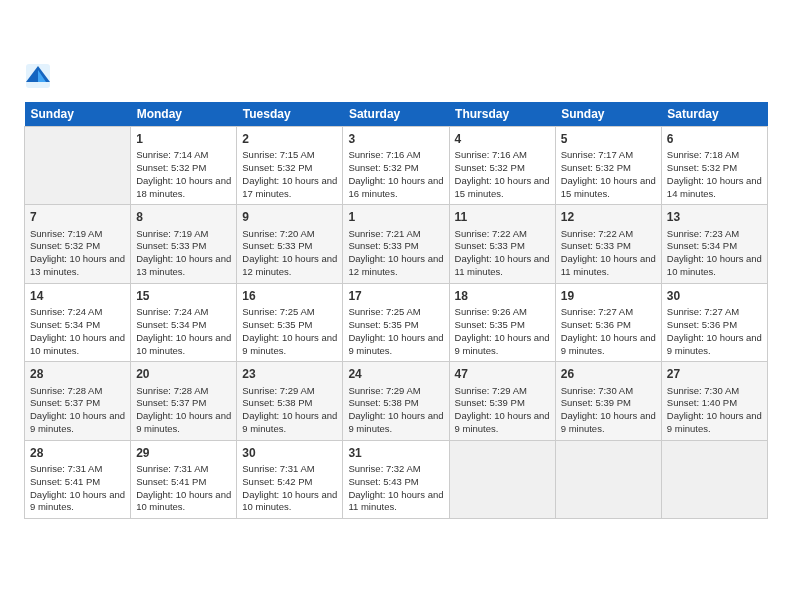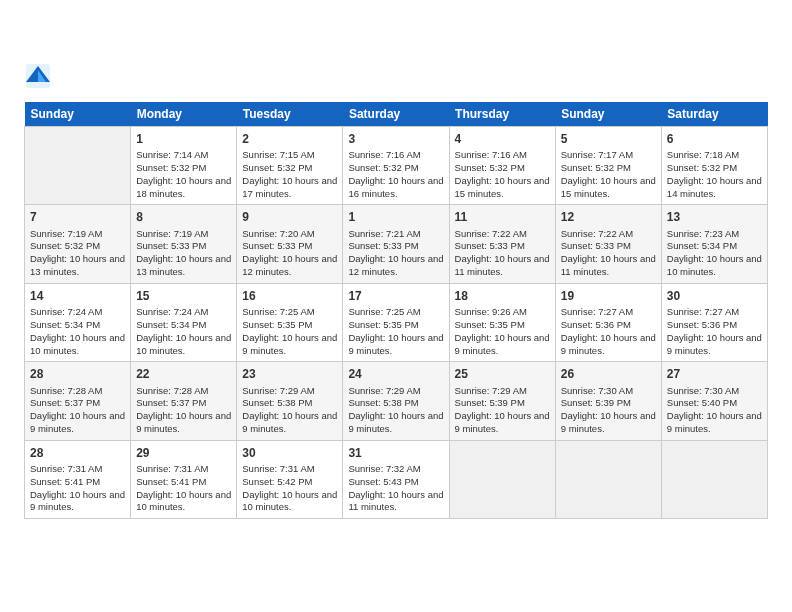--- a/index.html
+++ b/index.html
@@ -142,26 +142,26 @@
           <td><span class="day-num">14</span><span>Sunrise: 7:24 AM</span><br><span>Sunset: 5:34 PM</span><br><span>Daylight: 10 hours and 10 minutes.</span></td>
           <td><span class="day-num">15</span><span>Sunrise: 7:24 AM</span><br><span>Sunset: 5:34 PM</span><br><span>Daylight: 10 hours and 10 minutes.</span></td>
           <td><span class="day-num">16</span><span>Sunrise: 7:25 AM</span><br><span>Sunset: 5:35 PM</span><br><span>Daylight: 10 hours and 9 minutes.</span></td>
           <td><span class="day-num">17</span><span>Sunrise: 7:25 AM</span><br><span>Sunset: 5:35 PM</span><br><span>Daylight: 10 hours and 9 minutes.</span></td>
           <td><span class="day-num">18</span><span>Sunrise: 9:26 AM</span><br><span>Sunset: 5:35 PM</span><br><span>Daylight: 10 hours and 9 minutes.</span></td>
           <td><span class="day-num">19</span><span>Sunrise: 7:27 AM</span><br><span>Sunset: 5:36 PM</span><br><span>Daylight: 10 hours and 9 minutes.</span></td>
           <td><span class="day-num">30</span><span>Sunrise: 7:27 AM</span><br><span>Sunset: 5:36 PM</span><br><span>Daylight: 10 hours and 9 minutes.</span></td>
         </tr>
         <tr>
           <td><span class="day-num">28</span><span>Sunrise: 7:28 AM</span><br><span>Sunset: 5:37 PM</span><br><span>Daylight: 10 hours and 9 minutes.</span></td>
-          <td><span class="day-num">22</span><span>Sunrise: 7:28 AM</span><br><span>Sunset: 5:37 PM</span><br><span>Daylight: 10 hours and 9 minutes.</span></td>
+          <td><span class="day-num">20</span><span>Sunrise: 7:28 AM</span><br><span>Sunset: 5:37 PM</span><br><span>Daylight: 10 hours and 9 minutes.</span></td>
           <td><span class="day-num">23</span><span>Sunrise: 7:29 AM</span><br><span>Sunset: 5:38 PM</span><br><span>Daylight: 10 hours and 9 minutes.</span></td>
           <td><span class="day-num">24</span><span>Sunrise: 7:29 AM</span><br><span>Sunset: 5:38 PM</span><br><span>Daylight: 10 hours and 9 minutes.</span></td>
-          <td><span class="day-num">25</span><span>Sunrise: 7:29 AM</span><br><span>Sunset: 5:39 PM</span><br><span>Daylight: 10 hours and 9 minutes.</span></td>
+          <td><span class="day-num">47</span><span>Sunrise: 7:29 AM</span><br><span>Sunset: 5:39 PM</span><br><span>Daylight: 10 hours and 9 minutes.</span></td>
           <td><span class="day-num">26</span><span>Sunrise: 7:30 AM</span><br><span>Sunset: 5:39 PM</span><br><span>Daylight: 10 hours and 9 minutes.</span></td>
-          <td><span class="day-num">27</span><span>Sunrise: 7:30 AM</span><br><span>Sunset: 5:40 PM</span><br><span>Daylight: 10 hours and 9 minutes.</span></td>
+          <td><span class="day-num">27</span><span>Sunrise: 7:30 AM</span><br><span>Sunset: 1:40 PM</span><br><span>Daylight: 10 hours and 9 minutes.</span></td>
         </tr>
         <tr>
           <td><span class="day-num">28</span><span>Sunrise: 7:31 AM</span><br><span>Sunset: 5:41 PM</span><br><span>Daylight: 10 hours and 9 minutes.</span></td>
           <td><span class="day-num">29</span><span>Sunrise: 7:31 AM</span><br><span>Sunset: 5:41 PM</span><br><span>Daylight: 10 hours and 10 minutes.</span></td>
           <td><span class="day-num">30</span><span>Sunrise: 7:31 AM</span><br><span>Sunset: 5:42 PM</span><br><span>Daylight: 10 hours and 10 minutes.</span></td>
           <td><span class="day-num">31</span><span>Sunrise: 7:32 AM</span><br><span>Sunset: 5:43 PM</span><br><span>Daylight: 10 hours and 11 minutes.</span></td>
           <td class="empty"></td>
           <td class="empty"></td>
           <td class="empty"></td>
         </tr>

